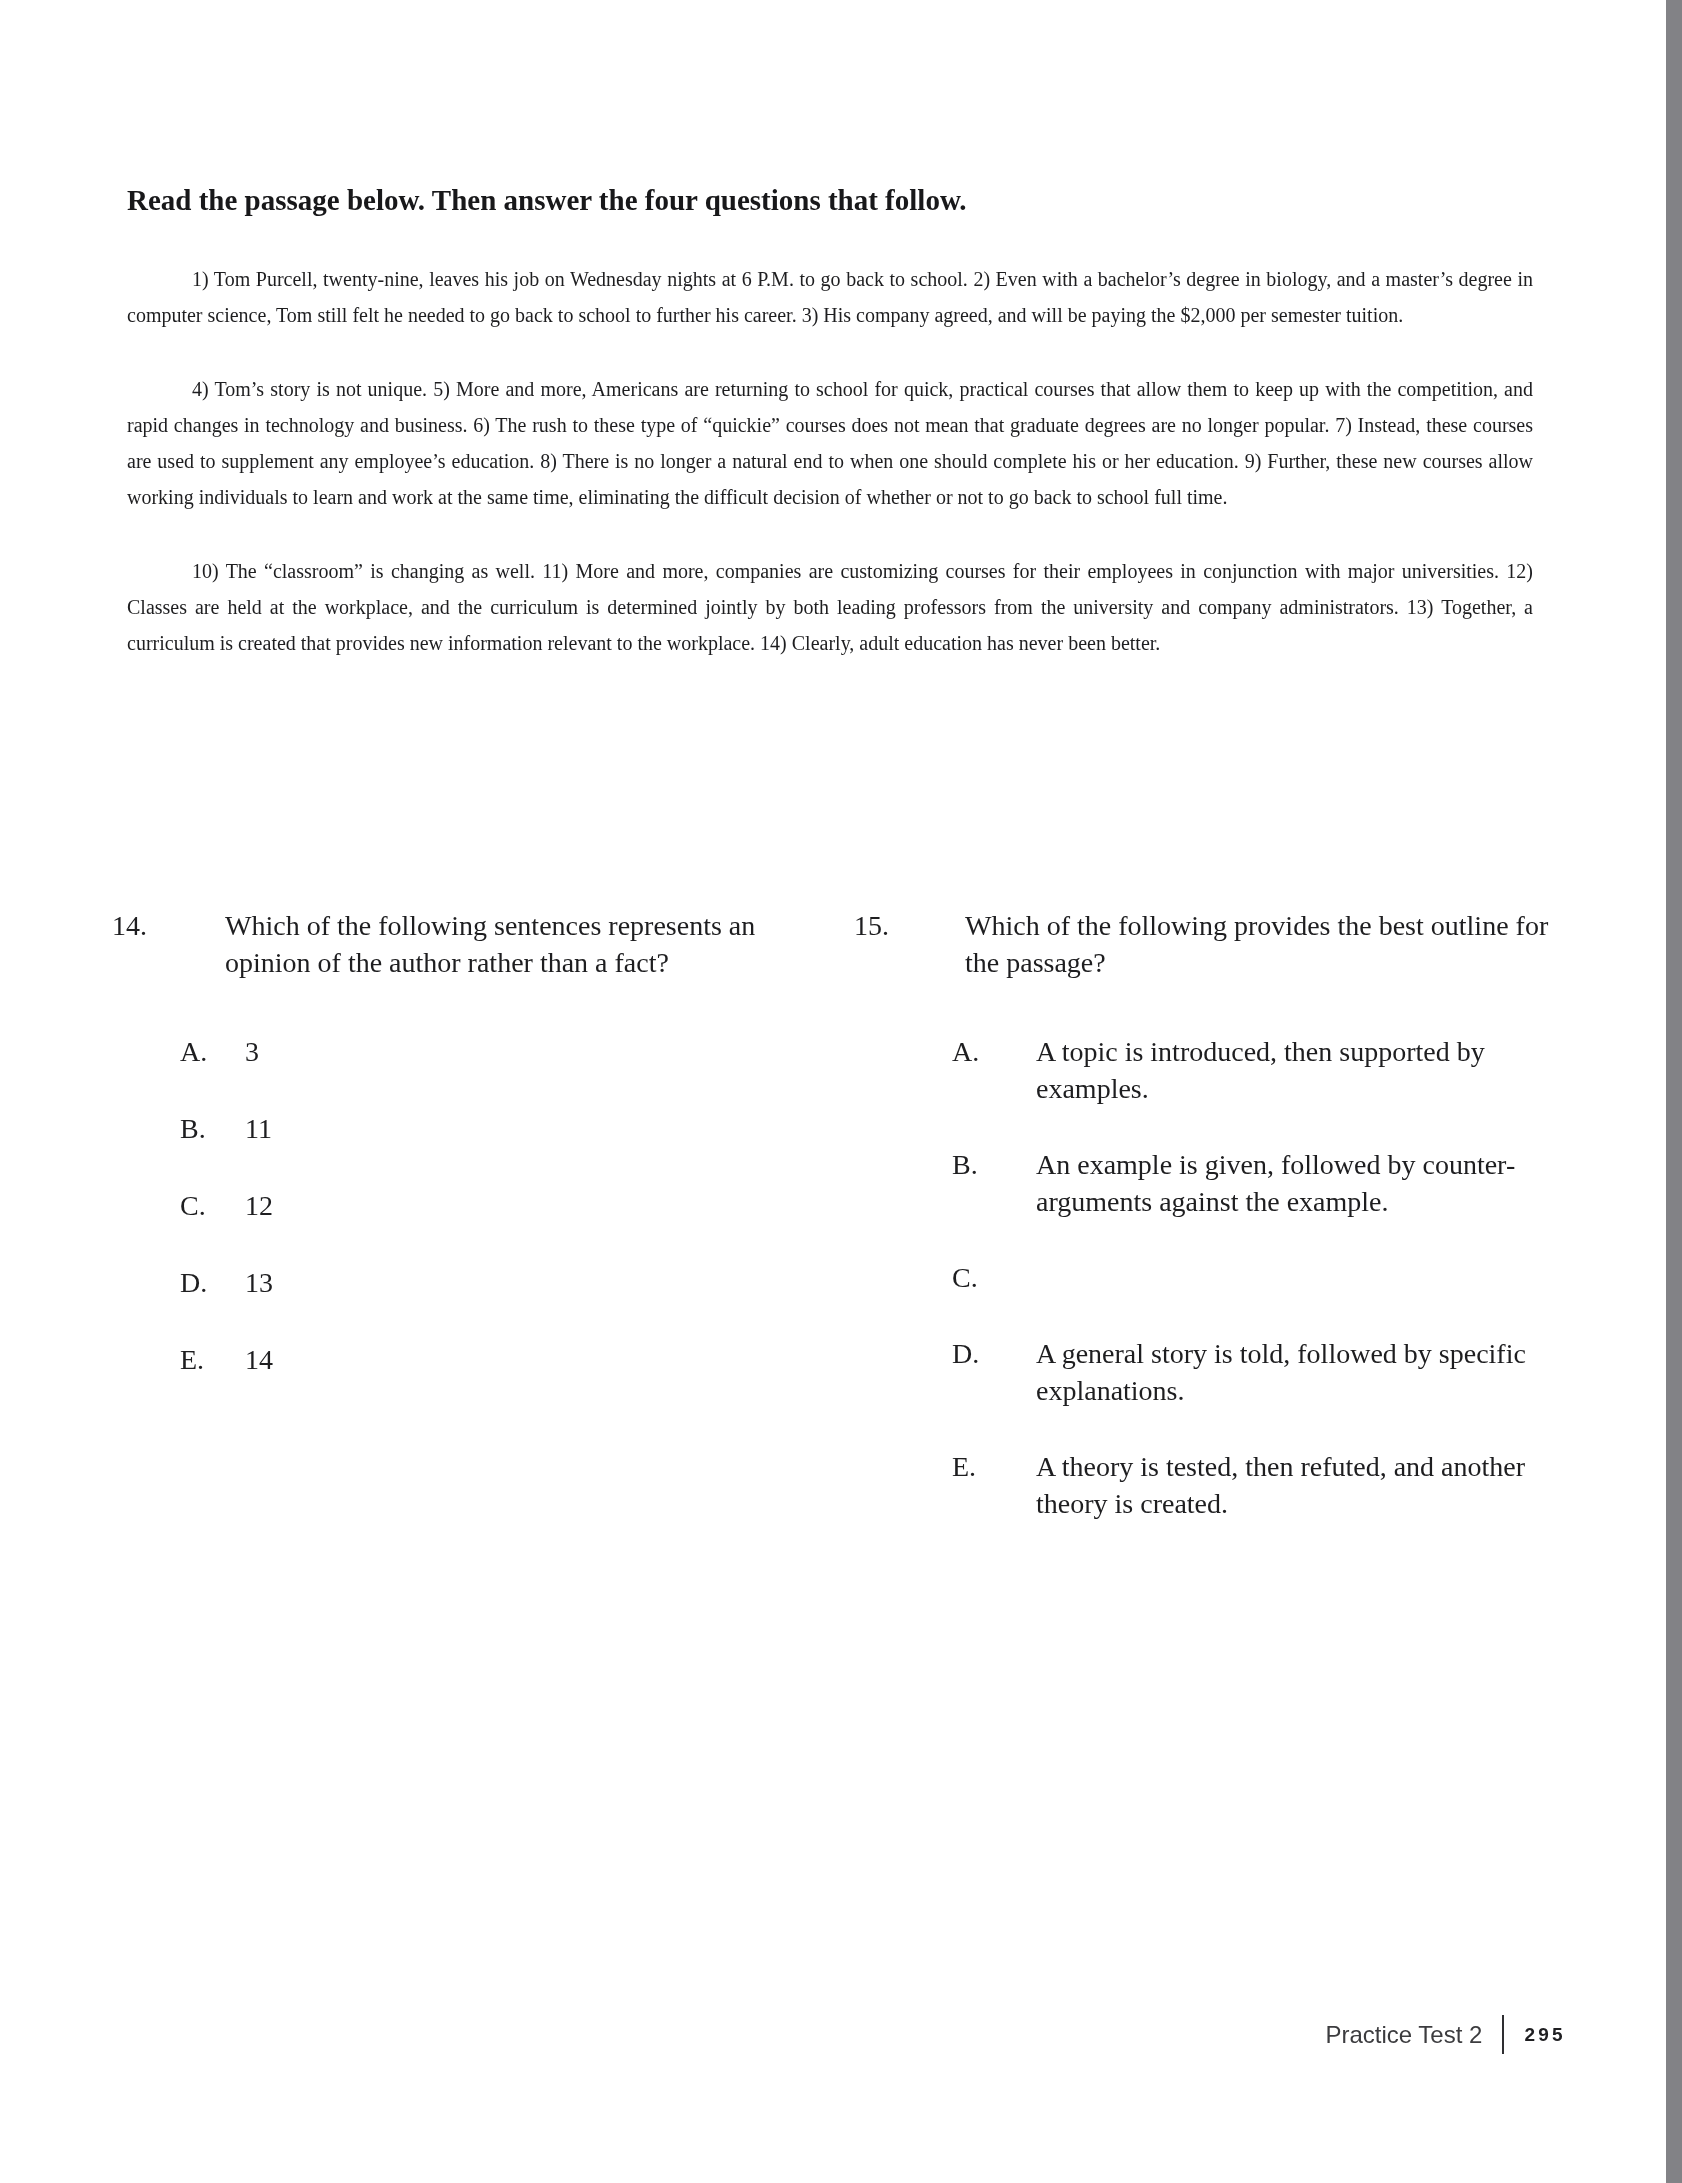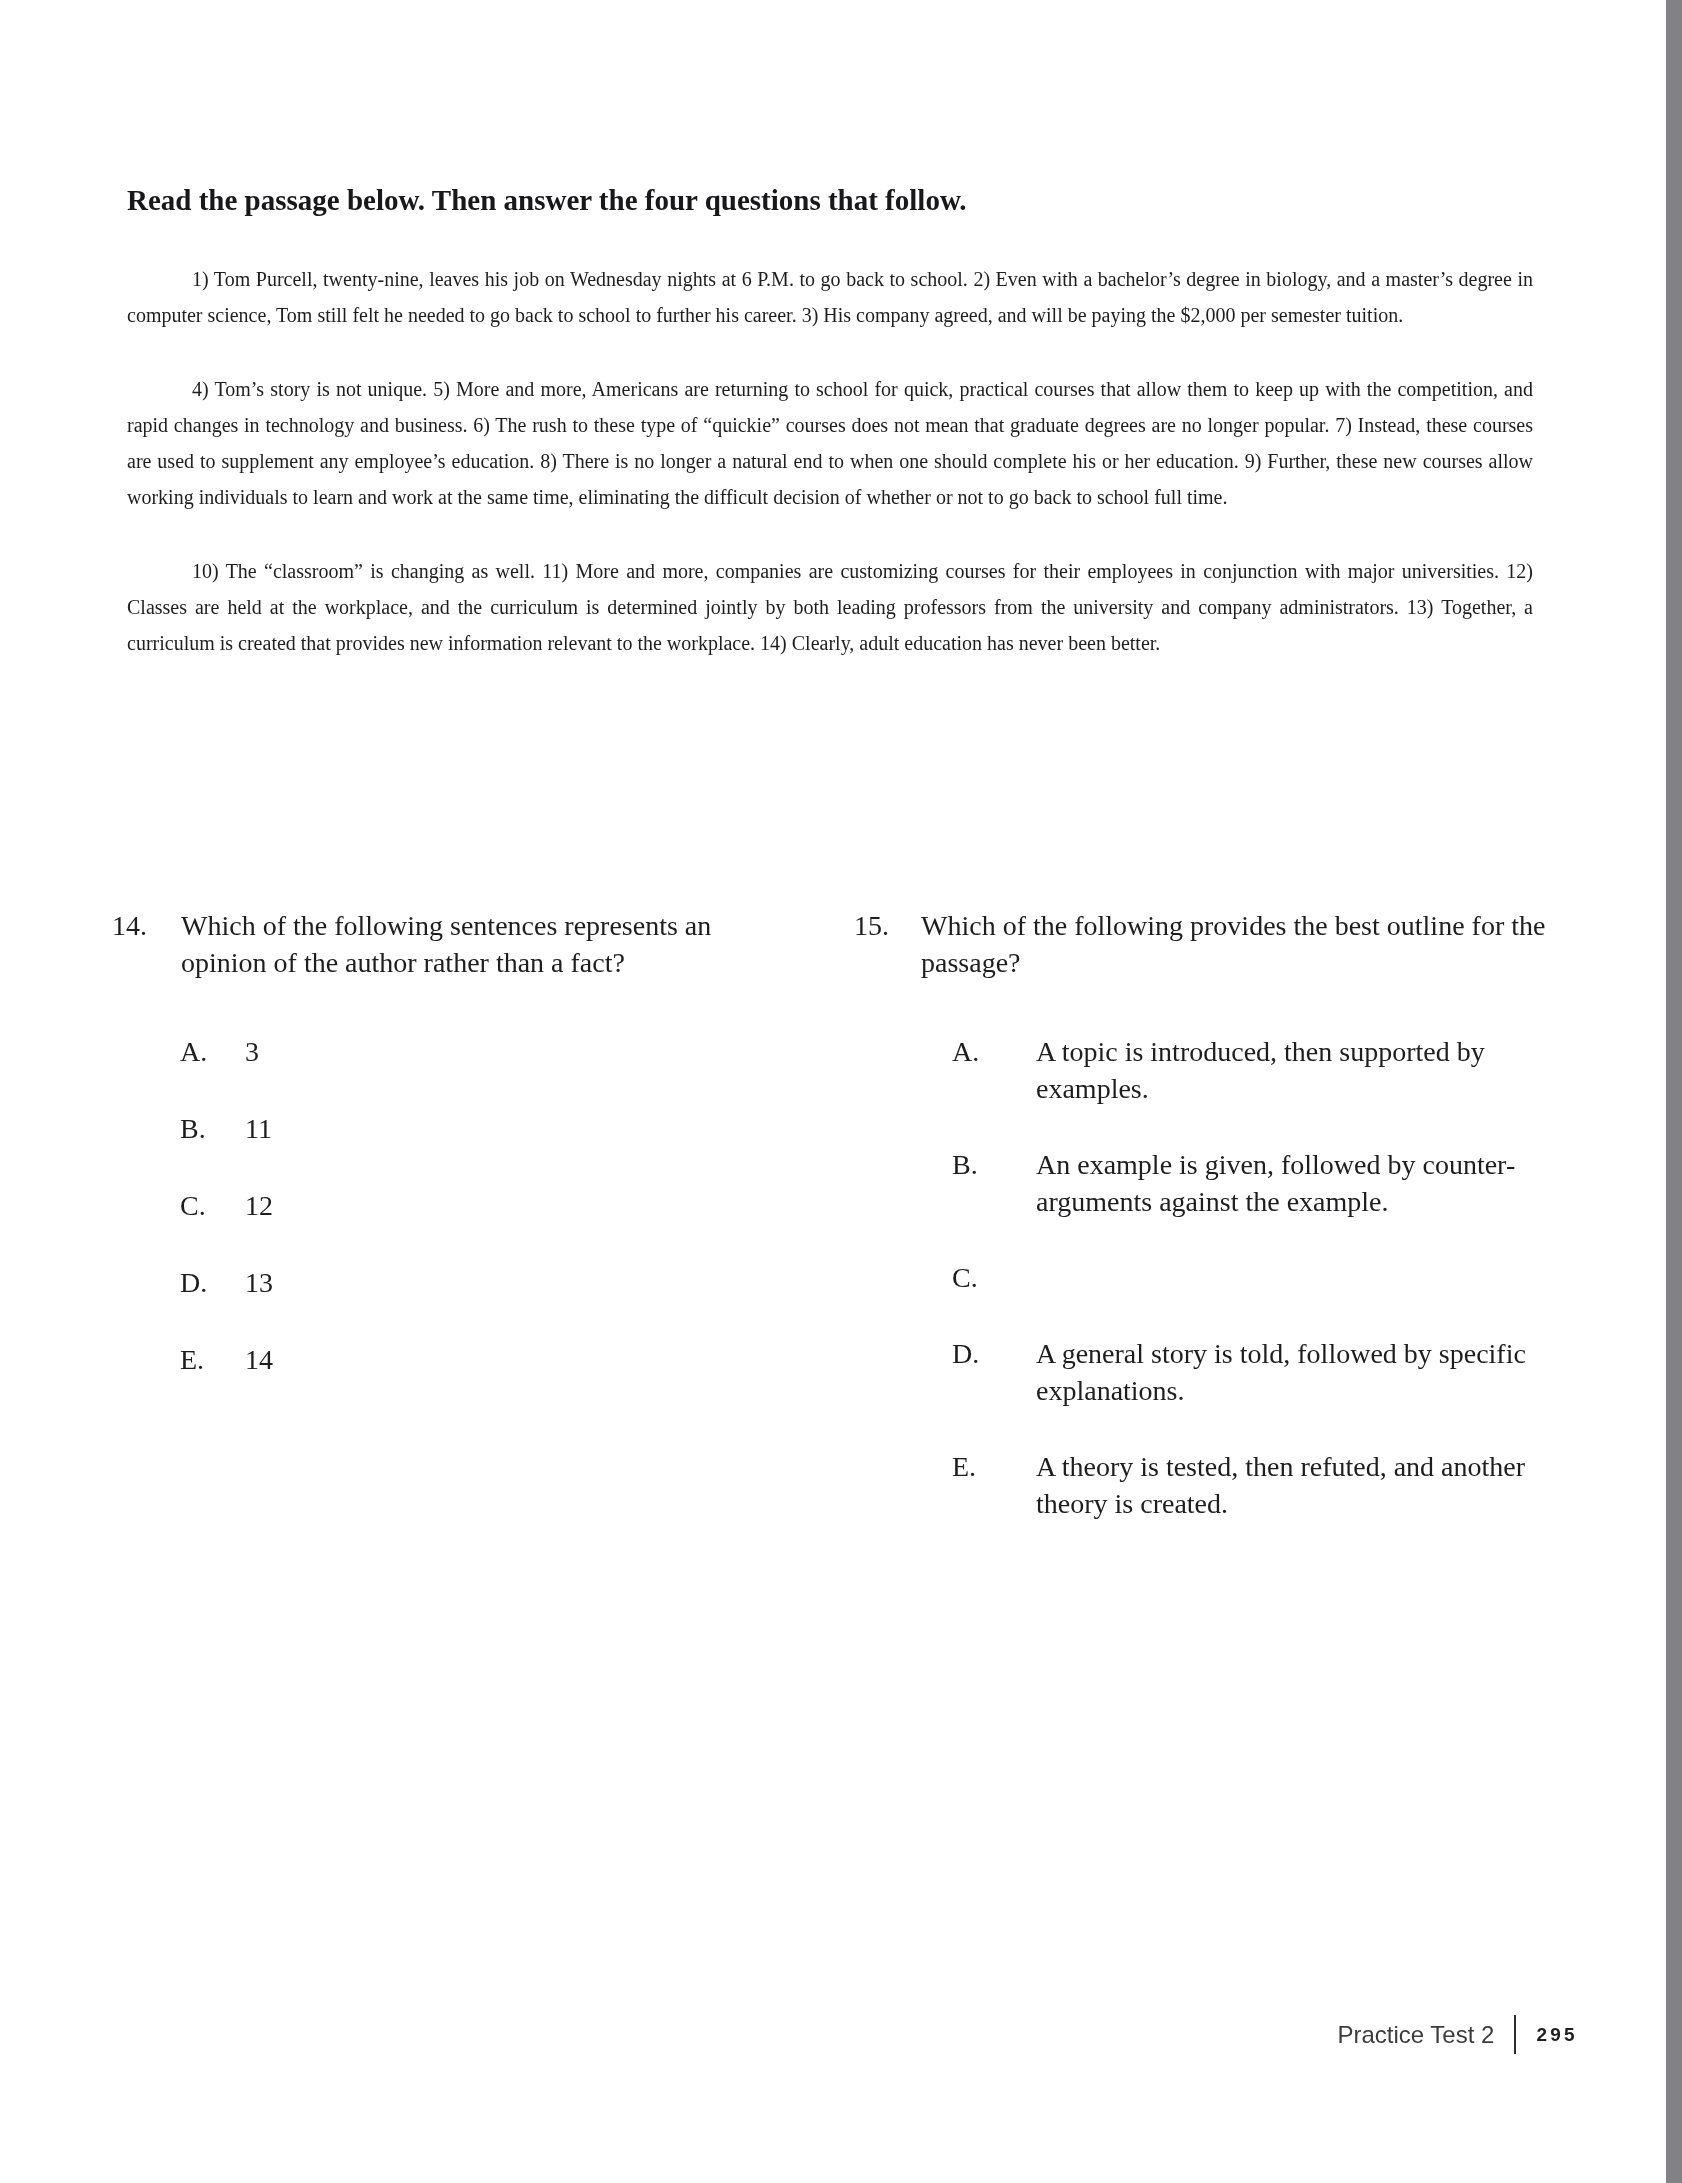--- a/index.html
+++ b/index.html
@@ -40,33 +40,33 @@
   .passage p:last-child { margin-bottom:0;margin-top:28px; }
   .question {
     position:absolute;
     top:907px;
     font-size:28px;
     line-height:37px;
     color:#1e1e20;
   }
   #q14 { left:112px; width:675px; }
   #q15 { left:854px; width:708px; }
-  .q-head { display:flex; }
+  .q-head { display:flex;gap:44px; }
   .q-num { flex:none; width:69px; }
   #q15 .q-num { width:67px; }
   .q-text { flex:1; }
   .options { margin-top:52px; }
   #q14 .option { display:flex; margin-left:68px; margin-bottom:40px; }
   #q15 .option { display:flex; margin-left:98px; margin-bottom:39px; }
   #q14 .opt-letter { flex:none; width:65px; }
   #q15 .opt-letter { flex:none; width:84px; }
   .opt-text { flex:1; }
   .footer {
     position:absolute;
-    top:2015px; right:152px;
+    top:2015px; right:164px;
     display:flex;
     align-items:center;
     font-family:"Liberation Sans", sans-serif;
   }
   .footer-label { font-size:24px; color:#3c3c3f; }
   .footer-sep {
     width:2px; height:39px;
     background:#2e2e31;
     margin:0 20px;
   }

